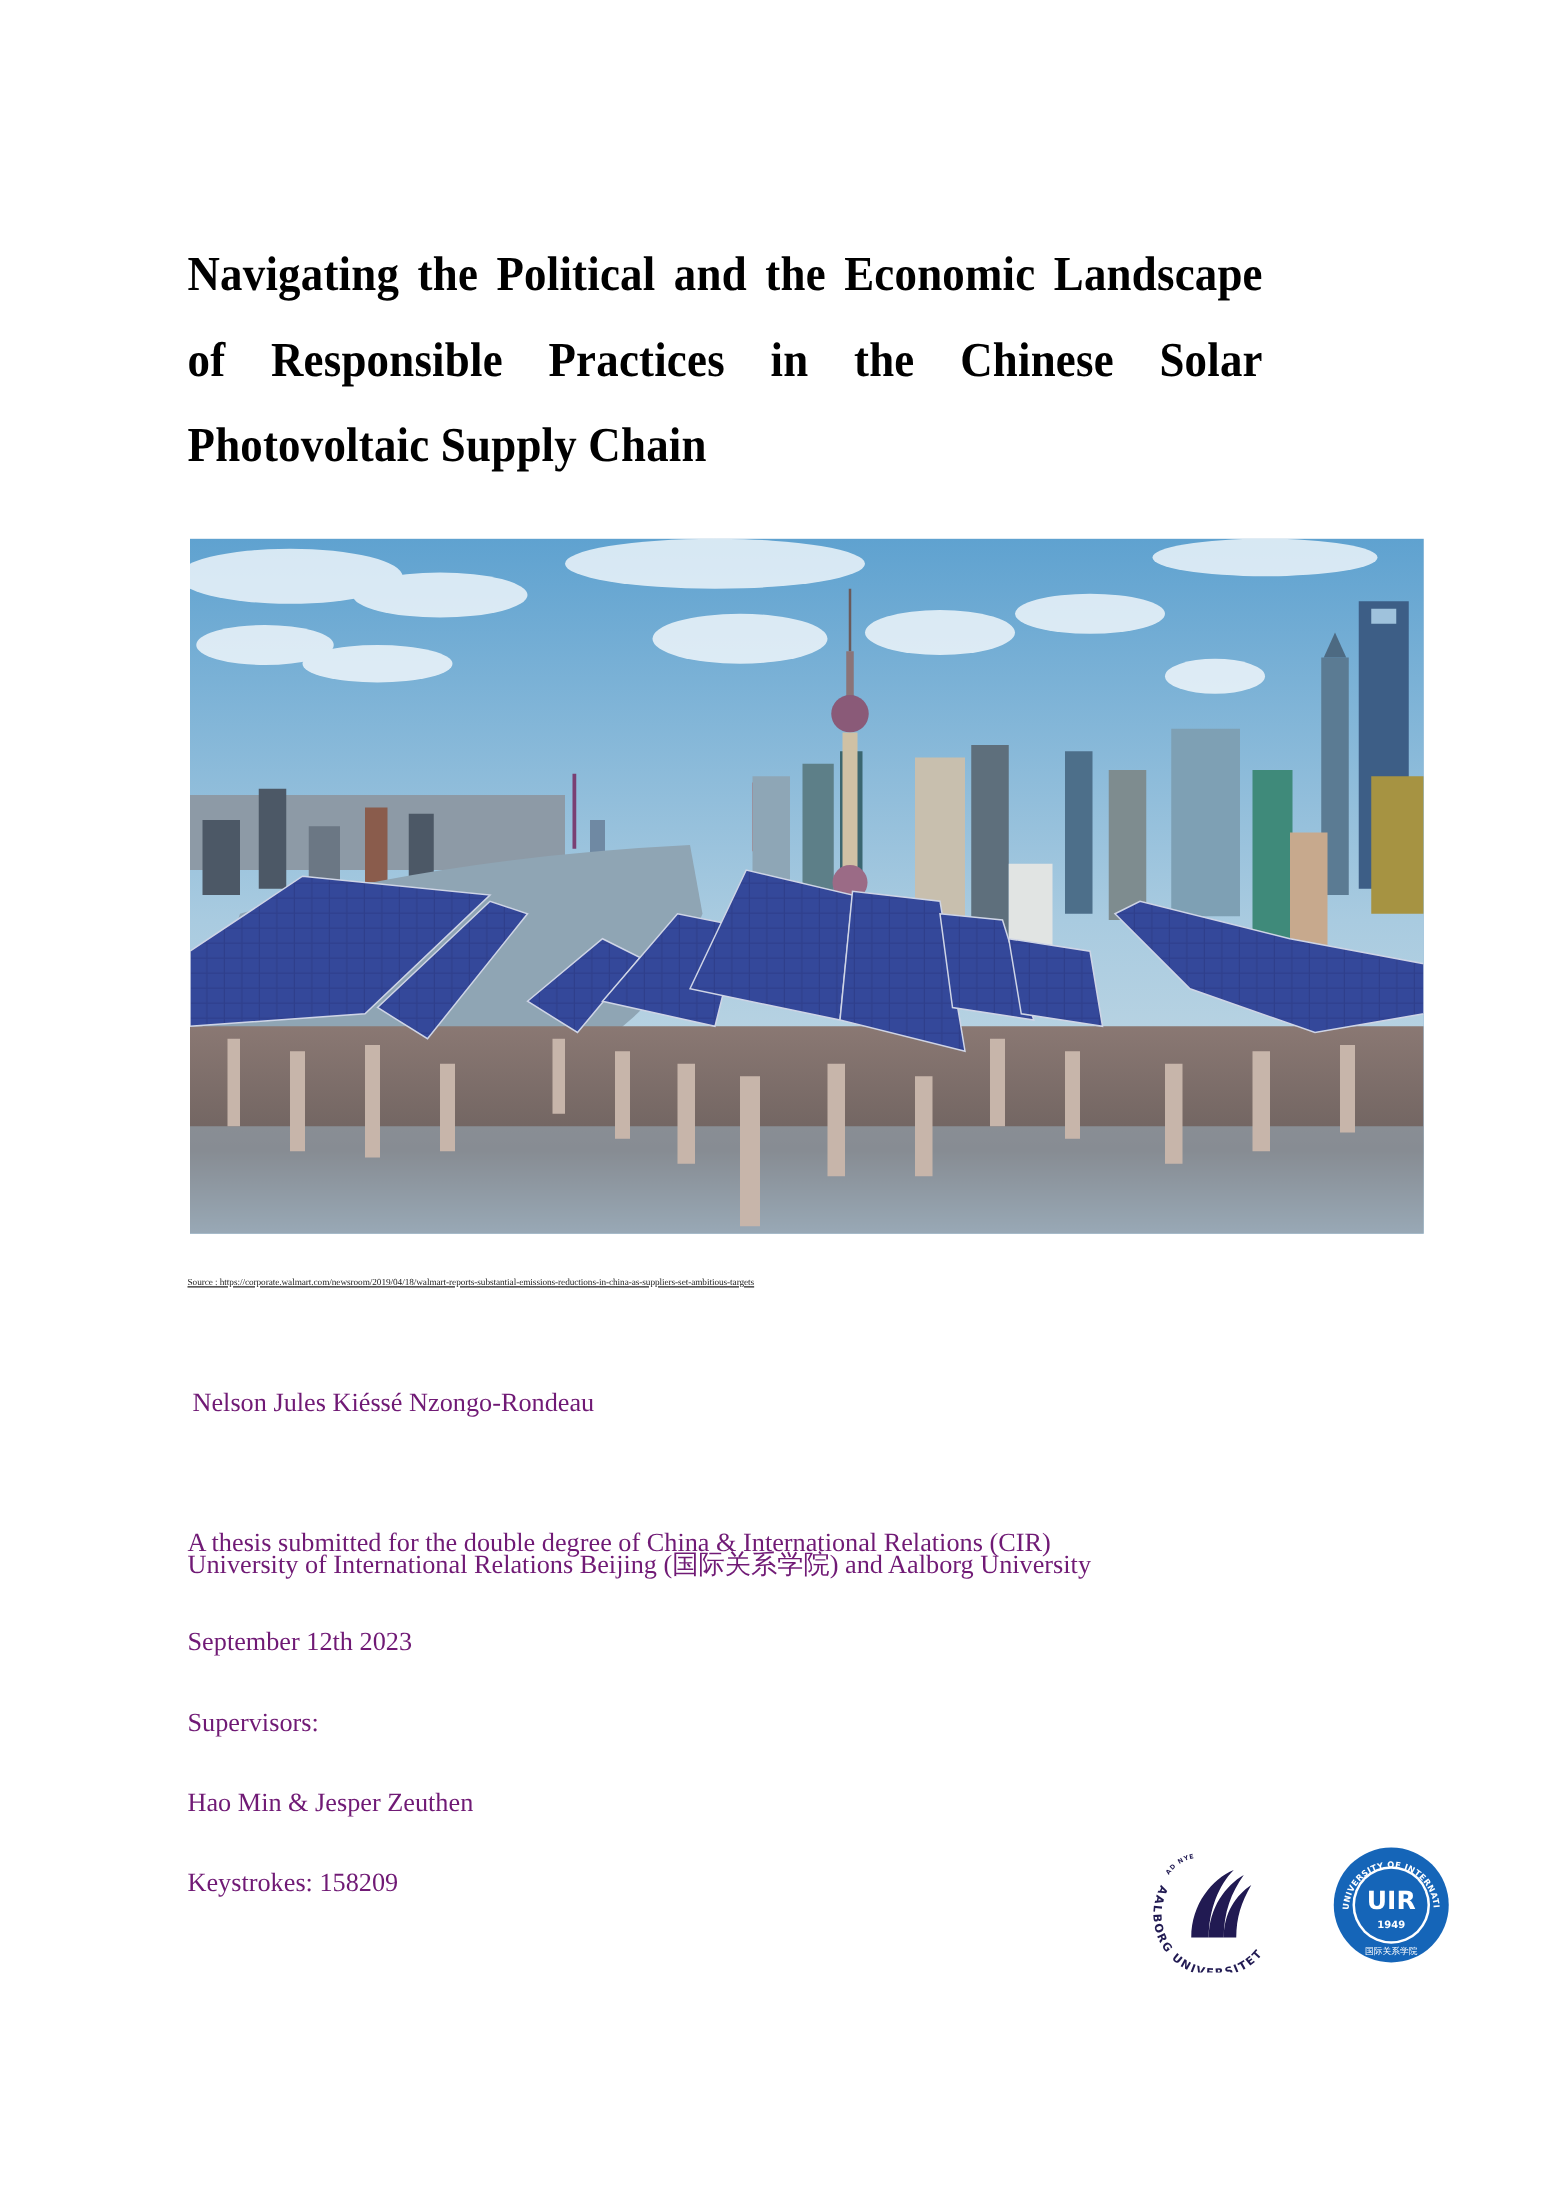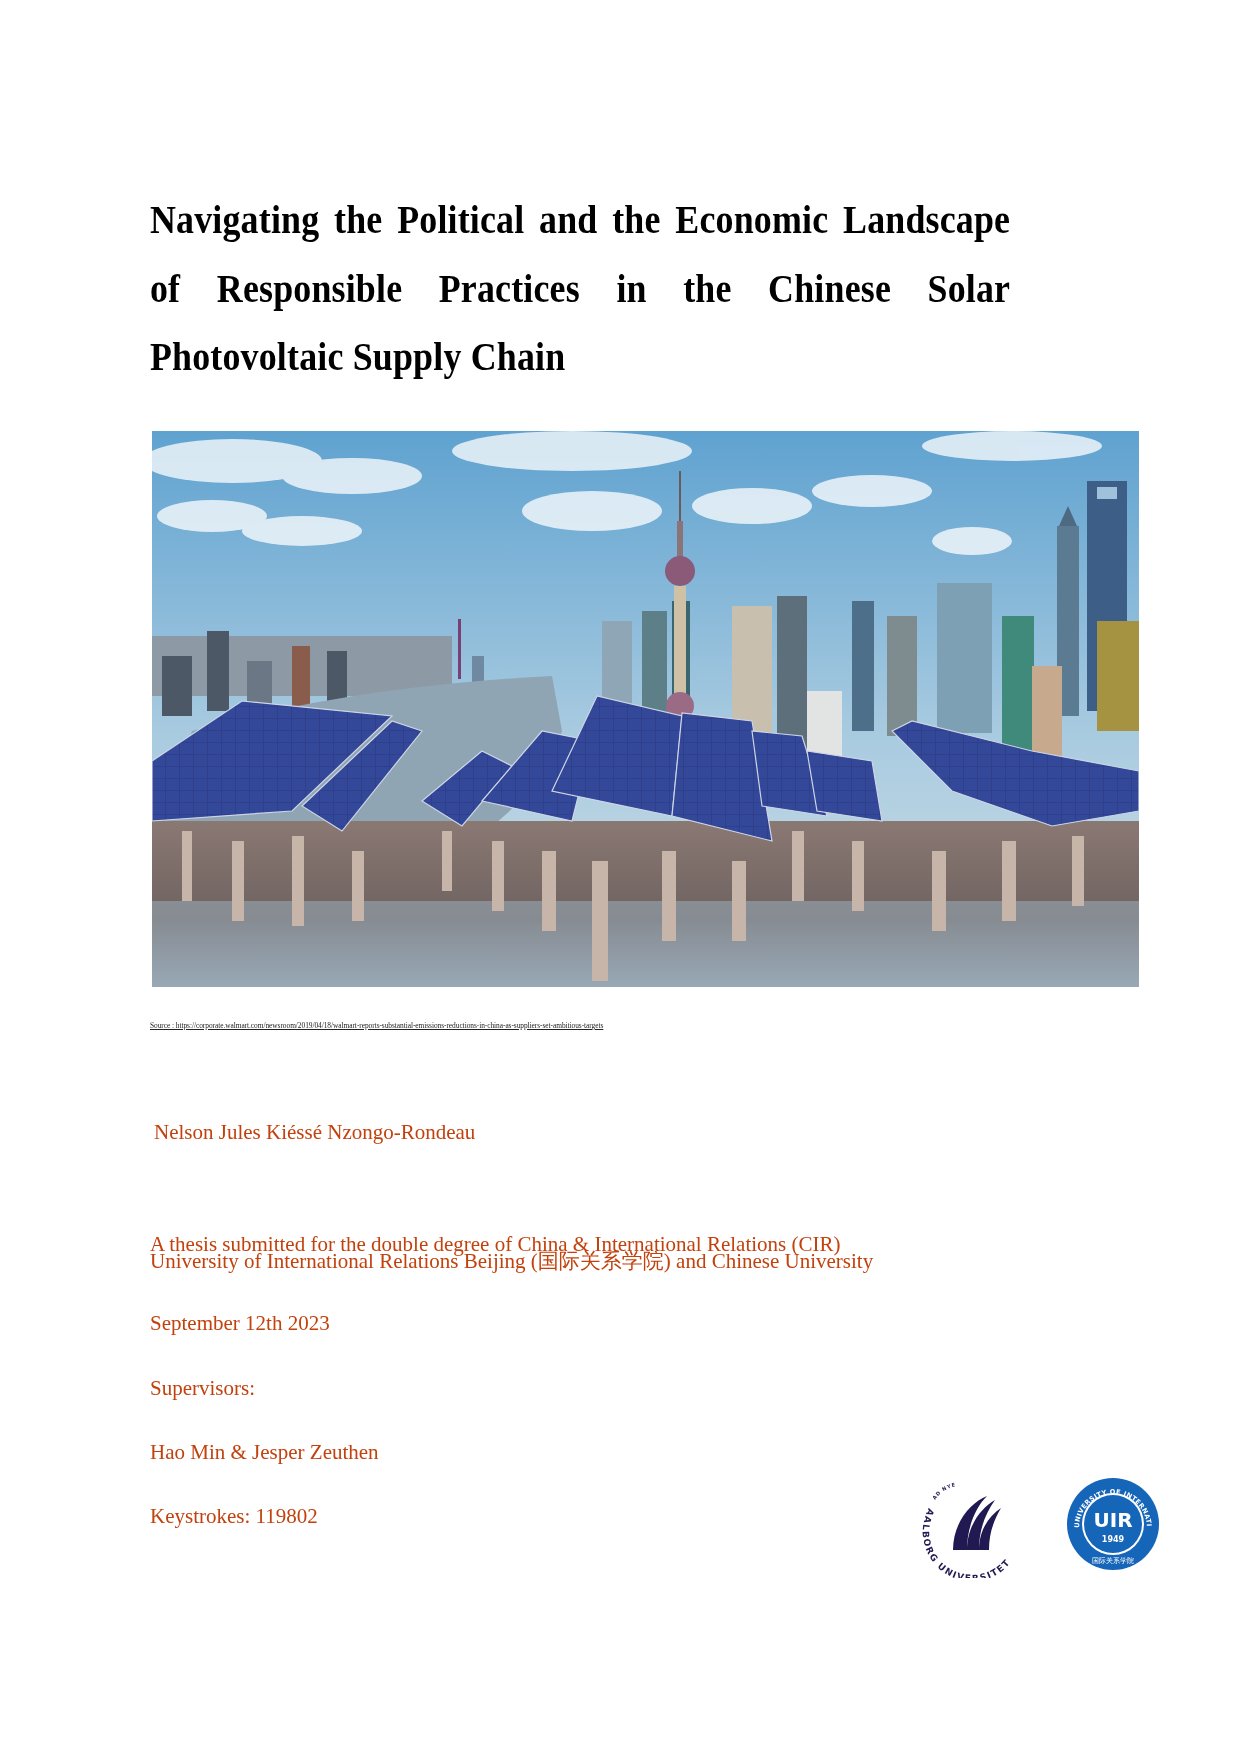--- a/index.html
+++ b/index.html
@@ -20,21 +20,21 @@
       position: absolute; left: 152px; top: 431px; width: 987px; height: 556px;
       overflow: hidden; background: #8fb8d6;
     }
     .cover-image svg { display: block; width: 100%; height: 100%; }
 
     .source-caption {
       position: absolute; left: 150px; top: 1021px; font-size: 7.4px;
       color: #222; white-space: nowrap; letter-spacing: -0.05px; text-decoration: underline;
     }
 
-    .meta { position: absolute; left: 150px; font-size: 21px; white-space: nowrap; color: #c2410c; margin-top: 10px; }
+    .meta { position: absolute; left: 150px; font-size: 21px; white-space: nowrap; color: #701a75; }
     .meta.author { left: 154px; top: 1110px; }
     .meta.degree { top: 1222px; }
     .meta.university { top: 1237px; }
     .meta.date { top: 1301px; }
     .meta.supervisors-label { top: 1366px; }
     .meta.supervisors { top: 1430px; text-align: center; }
     .meta.keystrokes { top: 1494px; }
 
     .logo { position: absolute; }
     .logo.aau { left: 915px; top: 1478px; width: 118px; height: 100px; }
@@ -160,25 +160,25 @@
       <polygon points="665,380 655,320 720,330 730,390" fill="url(#cells)"></polygon>
       <polygon points="740,300 760,290 880,320 987,340 987,380 900,395 800,360" fill="url(#cells)"></polygon>
     </g>
   </svg>
 </div>
 
 <div class="source-caption">Source : https://corporate.walmart.com/newsroom/2019/04/18/walmart-reports-substantial-emissions-reductions-in-china-as-suppliers-set-ambitious-targets</div>
 
 <div class="meta author">Nelson Jules Kiéssé Nzongo-Rondeau</div>
 <div class="meta degree">A thesis submitted for the double degree of China &amp; International Relations (CIR)</div>
-<div class="meta university">University of International Relations Beijing (国际关系学院) and Chinese  University</div>
+<div class="meta university">University of International Relations Beijing (国际关系学院) and Aalborg  University</div>
 <div class="meta date">September 12th 2023</div>
 <div class="meta supervisors-label">Supervisors:</div>
 <div class="meta supervisors">Hao Min &amp; Jesper Zeuthen</div>
-<div class="meta keystrokes">Keystrokes: 119802</div>
+<div class="meta keystrokes">Keystrokes: 158209</div>
 
 <div class="logo aau">
   <svg viewBox="0 0 118 100" width="118" height="100">
     <defs>
       <path id="aauArcOuter" d="M14,30 A48,48 0 0 0 100,78"></path>
       <path id="aauArcInner" d="M20,22 A30,30 0 0 1 44,8"></path>
     </defs>
 
     <path d="M38,72 C38,45 55,25 72,18 C60,30 52,50 52,72 Z" fill="#211a52"></path>
     <path d="M52,72 C52,48 66,30 80,22 C70,36 64,52 64,72 Z" fill="#211a52"></path>

